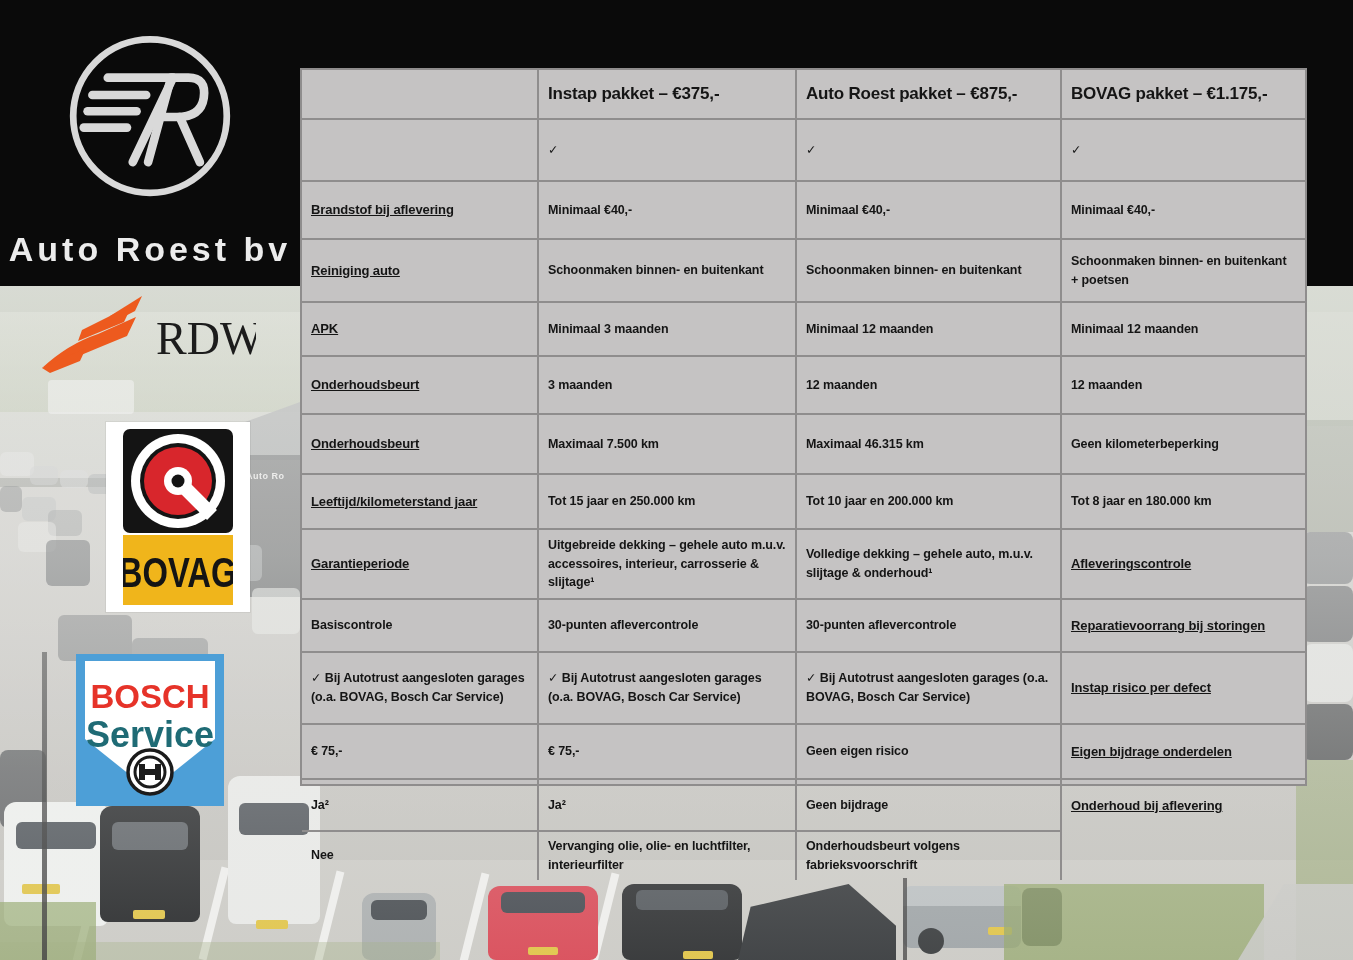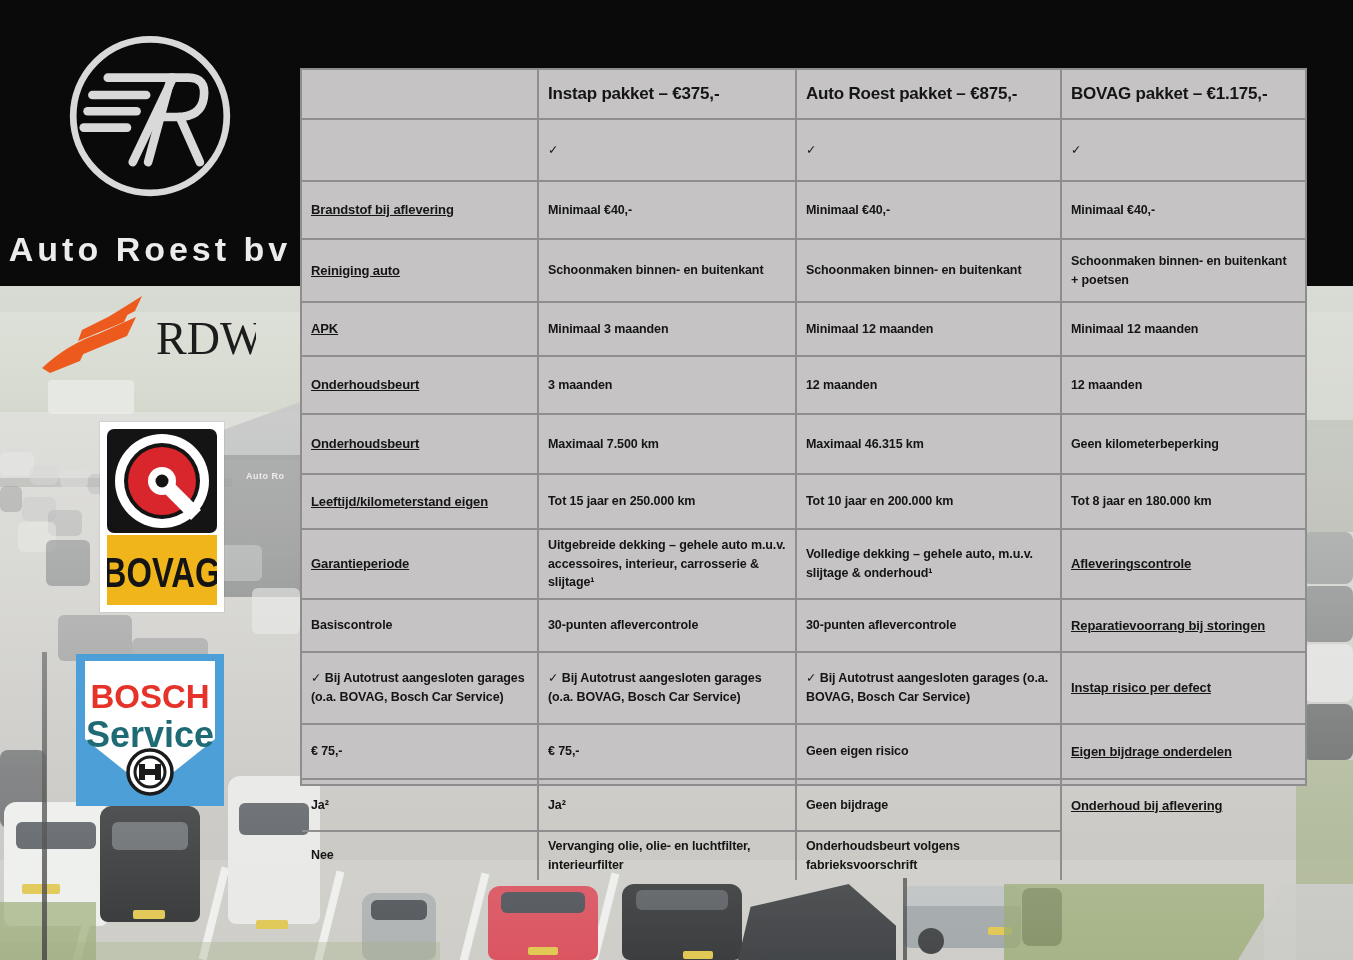--- a/index.html
+++ b/index.html
@@ -72,21 +72,21 @@
         background:linear-gradient(180deg,rgba(240,240,238,.66),rgba(240,240,238,.5) 40%,rgba(240,240,238,.28) 72%,rgba(238,238,235,.12));}
 
   
   .band{position:absolute;left:0;top:0;width:1353px;height:286px;background:var(--band_black,#0a0a0a);z-index:2;}
   .brand{position:absolute;left:0;top:0;width:300px;height:286px;z-index:3;text-align:center;}
   .brand svg{display:block;margin:22px auto 0;}
   .brand-name{color:#ececec;font-size:34px;font-weight:700;letter-spacing:4px;margin-top:16px;white-space:nowrap;}
 
   
   .rdw{position:absolute;left:38px;top:294px;width:218px;height:88px;z-index:3;}
-  .bovag{position:absolute;left:100px;top:422px;width:124px;height:190px;background:#fff;z-index:3;
+  .bovag{position:absolute;left:106px;top:422px;width:144px;height:190px;background:#fff;z-index:3;
          display:flex;align-items:center;justify-content:center;box-shadow:0 0 0 1px rgba(0,0,0,.05);}
   .bosch{position:absolute;left:76px;top:654px;width:148px;height:152px;z-index:3;}
 
   
   .pkg-table{position:absolute;left:300px;top:68px;width:1007px;height:718px;z-index:4;
              background:var(--table_bg,#c5c3c3);border:2px solid var(--table_border,#8f8d8d);
              display:grid;box-sizing:border-box;
              grid-template-columns:237px 258px 265px 1fr;
              grid-template-rows:50px 62px 58px 63px 54px 58px 60px 55px 70px 53px 72px 55px 52px 1fr;}
   .cell{border-right:2px solid var(--table_border,#8f8d8d);border-bottom:2px solid var(--table_border,#8f8d8d);
@@ -255,21 +255,21 @@
       <div class="cell val">Minimaal 12 maanden</div>
       <div class="cell val">Minimaal 12 maanden</div>
       <div class="cell label">Onderhoudsbeurt</div>
       <div class="cell val">3 maanden</div>
       <div class="cell val">12 maanden</div>
       <div class="cell val">12 maanden</div>
       <div class="cell label">Onderhoudsbeurt</div>
       <div class="cell val">Maximaal 7.500 km</div>
       <div class="cell val">Maximaal 46.315 km</div>
       <div class="cell val">Geen kilometerbeperking</div>
-      <div class="cell label">Leeftijd/kilometerstand eigen</div>
+      <div class="cell label">Leeftijd/kilometerstand jaar</div>
       <div class="cell val">Tot 15 jaar en 250.000 km</div>
       <div class="cell val">Tot 10 jaar en 200.000 km</div>
       <div class="cell val">Tot 8 jaar en 180.000 km</div>
       <div class="cell label">Garantieperiode</div>
       <div class="cell val">Uitgebreide dekking – gehele auto m.u.v. accessoires, interieur, carrosserie &amp; slijtage¹</div>
       <div class="cell val">Volledige dekking – gehele auto, m.u.v. slijtage &amp; onderhoud¹</div>
       <div class="cell label">Afleveringscontrole</div>
       <div class="cell val">Basiscontrole</div>
       <div class="cell val">30-punten aflevercontrole</div>
       <div class="cell val">30-punten aflevercontrole</div>

